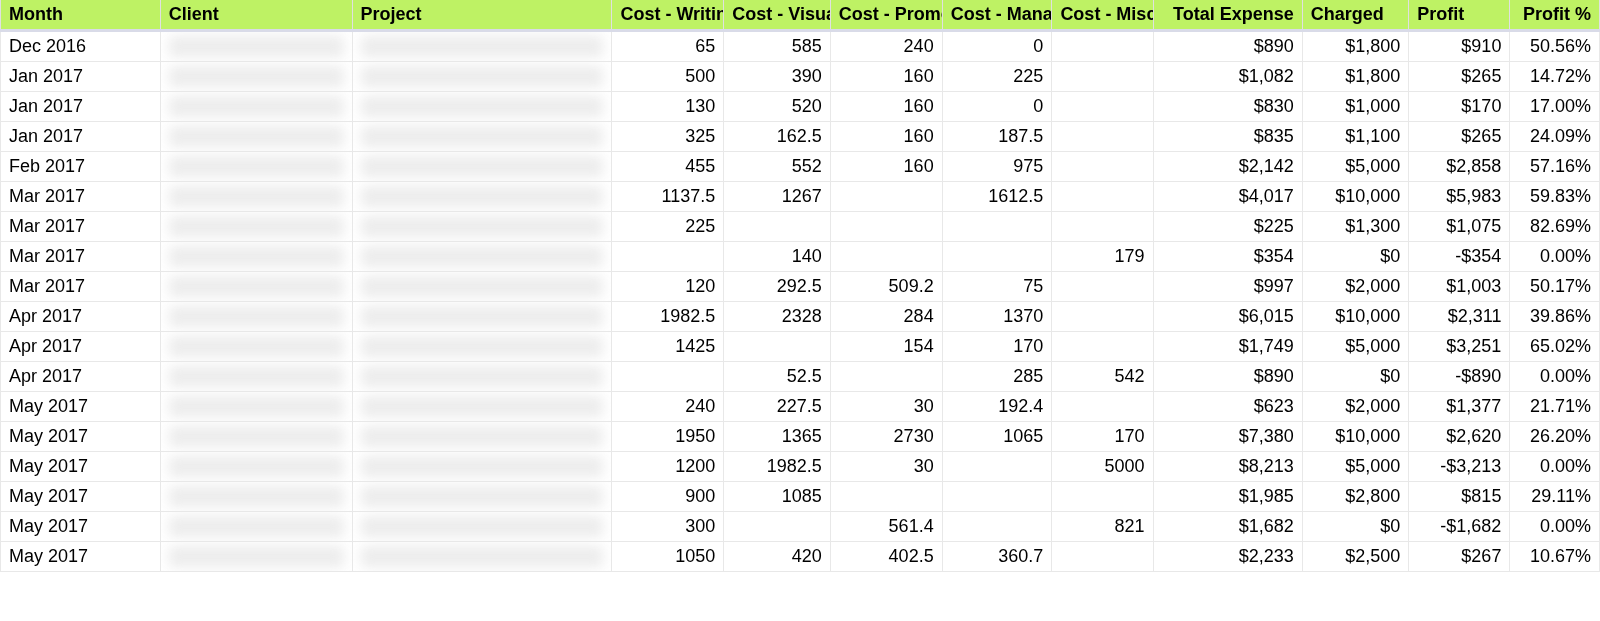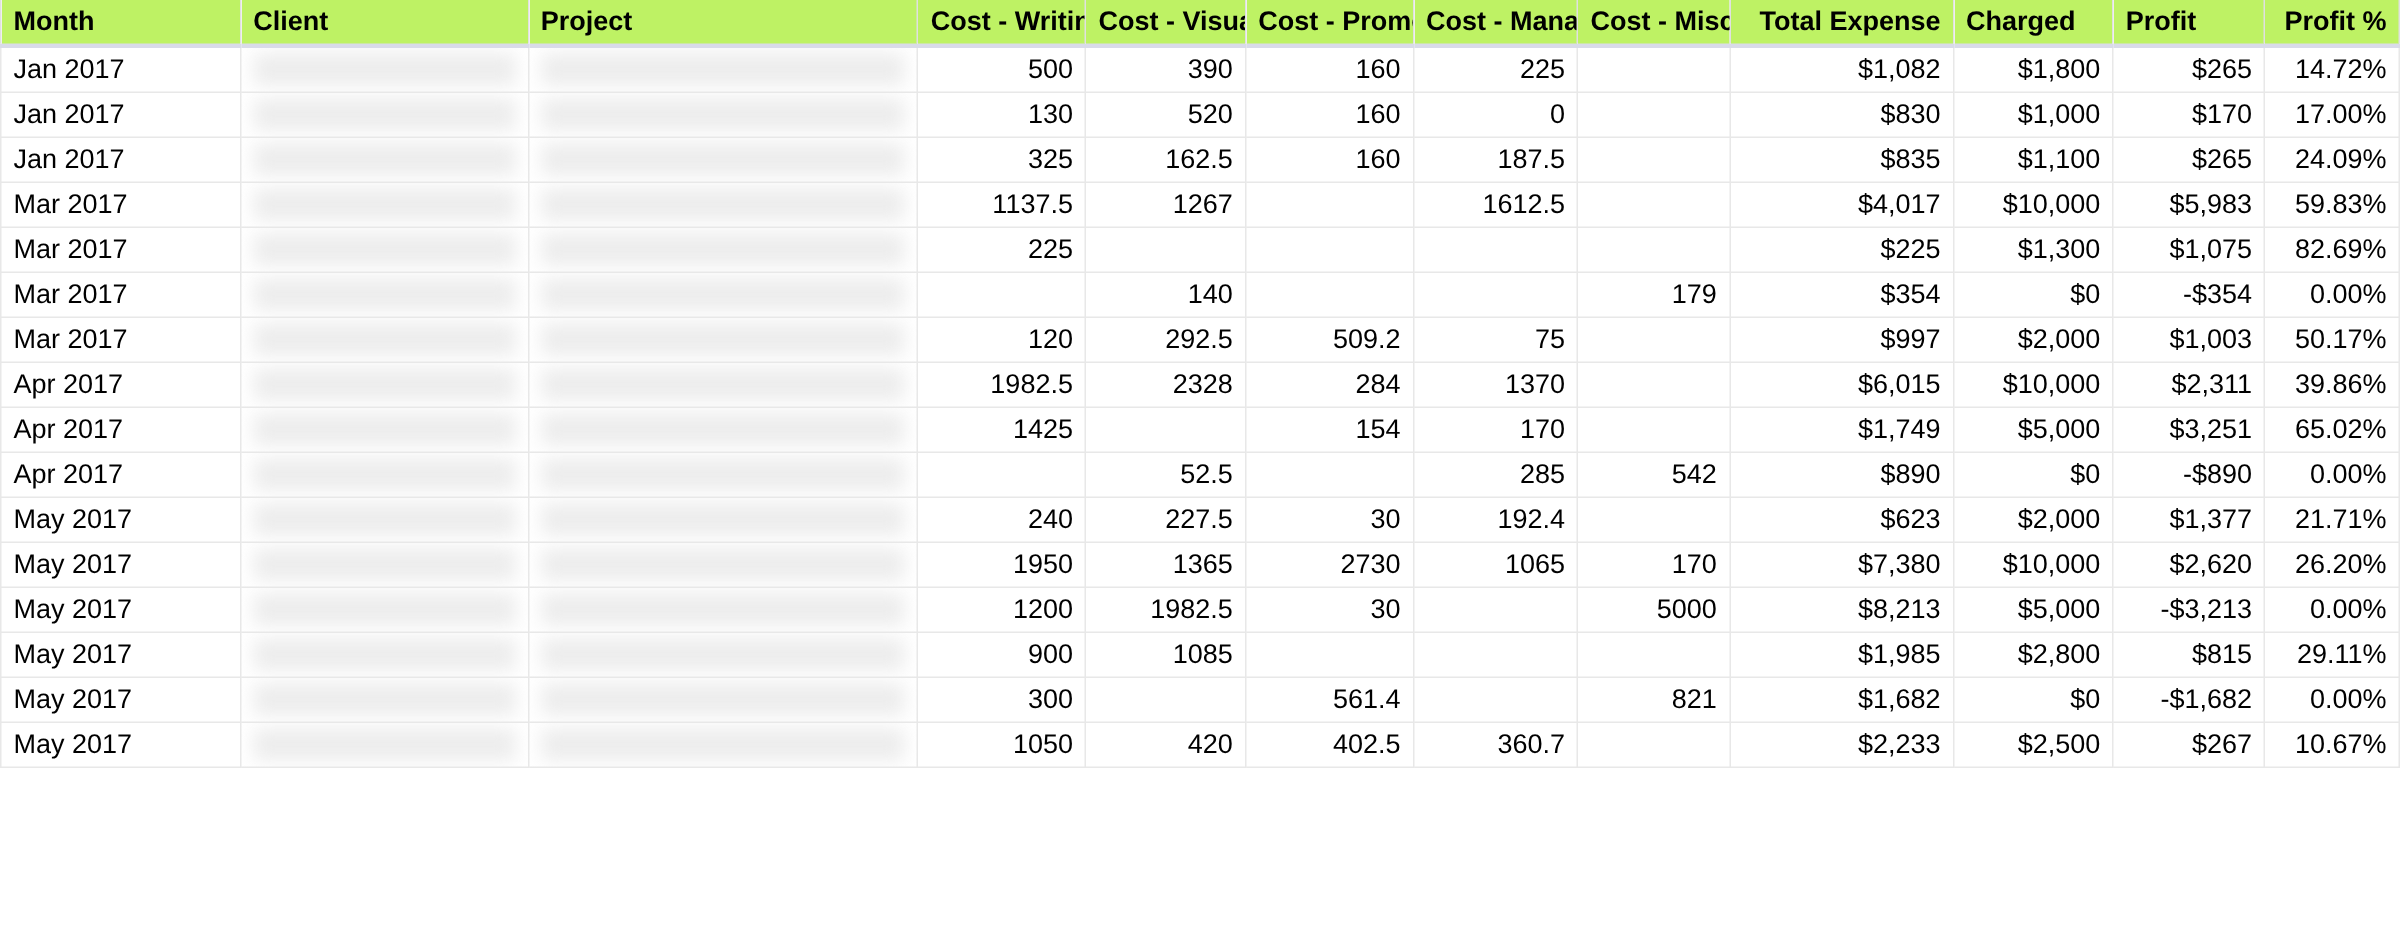--- a/index.html
+++ b/index.html
@@ -101,20 +101,38 @@
       <th class="left">Cost - Manag</th>
       <th class="left">Cost - Misc</th>
       <th class="right">Total Expense</th>
       <th class="left">Charged</th>
       <th class="left">Profit</th>
       <th class="right">Profit %</th>
     </tr>
   </thead>
   <tbody id="tbody">
       <tr>
+        <td class="left">Dec 2016</td>
+        <td class="left">
+          <span class="blur-inner"></span>
+        </td>
+        <td class="left">
+          <span class="blur-inner"></span>
+        </td>
+        <td class="right">65</td>
+        <td class="right">585</td>
+        <td class="right">240</td>
+        <td class="right">0</td>
+        <td class="right"></td>
+        <td class="right">$890</td>
+        <td class="right">$1,800</td>
+        <td class="right">$910</td>
+        <td class="right">50.56%</td>
+      </tr>
+      <tr>
         <td class="left">Jan 2017</td>
         <td class="left">
           <span class="blur-inner"></span>
         </td>
         <td class="left">
           <span class="blur-inner"></span>
         </td>
         <td class="right">500</td>
         <td class="right">390</td>
         <td class="right">160</td>
@@ -153,20 +171,38 @@
         </td>
         <td class="right">325</td>
         <td class="right">162.5</td>
         <td class="right">160</td>
         <td class="right">187.5</td>
         <td class="right"></td>
         <td class="right">$835</td>
         <td class="right">$1,100</td>
         <td class="right">$265</td>
         <td class="right">24.09%</td>
+      </tr>
+      <tr>
+        <td class="left">Feb 2017</td>
+        <td class="left">
+          <span class="blur-inner"></span>
+        </td>
+        <td class="left">
+          <span class="blur-inner"></span>
+        </td>
+        <td class="right">455</td>
+        <td class="right">552</td>
+        <td class="right">160</td>
+        <td class="right">975</td>
+        <td class="right"></td>
+        <td class="right">$2,142</td>
+        <td class="right">$5,000</td>
+        <td class="right">$2,858</td>
+        <td class="right">57.16%</td>
       </tr>
       <tr>
         <td class="left">Mar 2017</td>
         <td class="left">
           <span class="blur-inner"></span>
         </td>
         <td class="left">
           <span class="blur-inner"></span>
         </td>
         <td class="right">1137.5</td>

